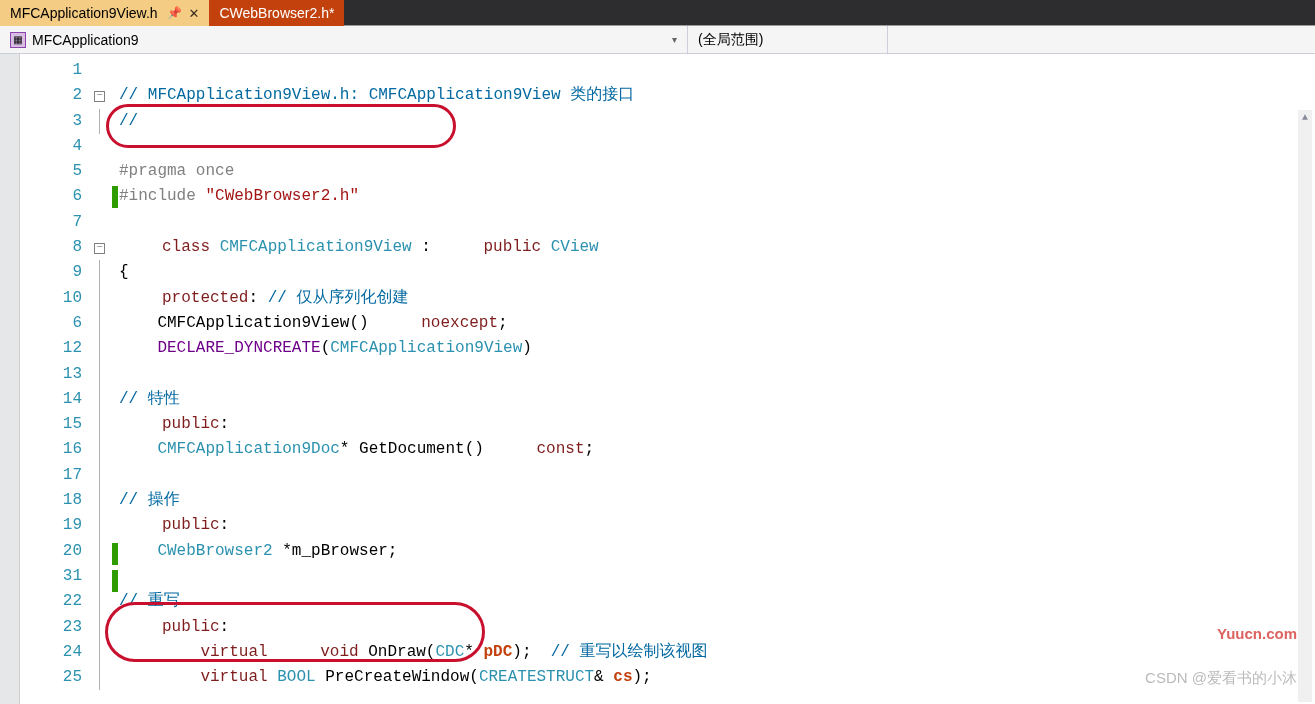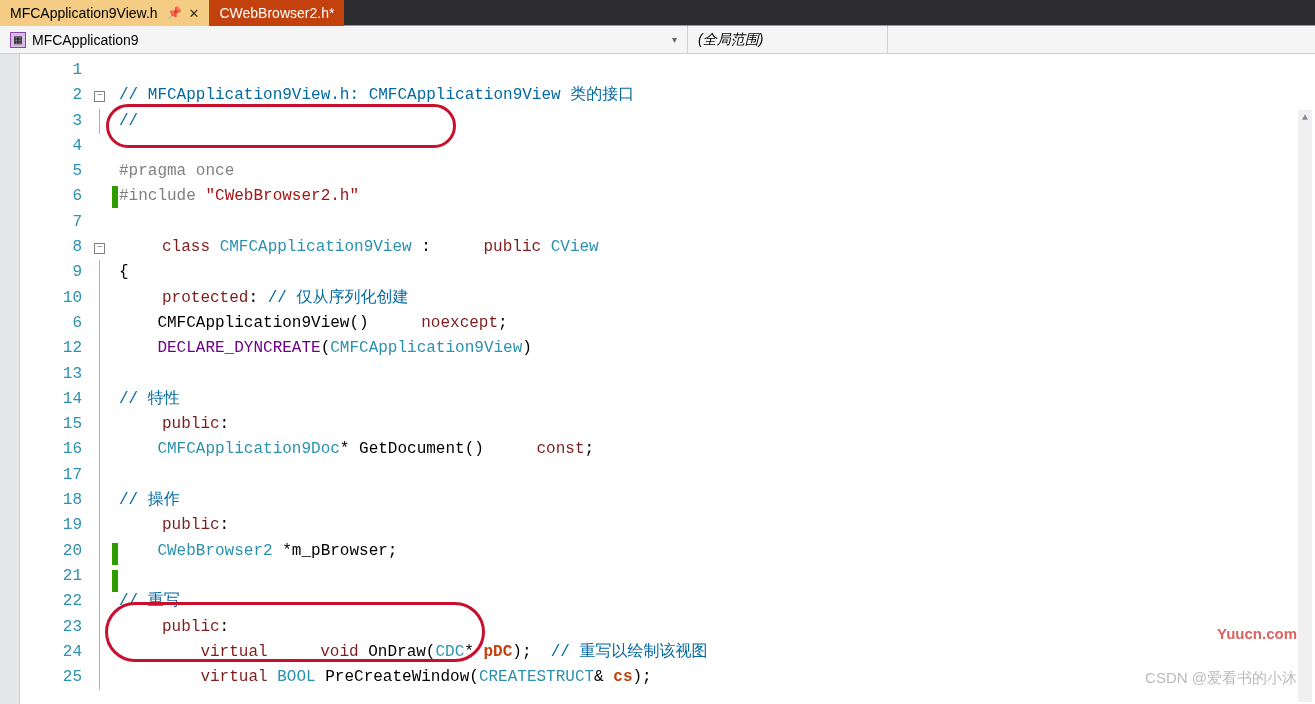--- a/index.html
+++ b/index.html
@@ -8,21 +8,21 @@
 .tabs { display: flex; background: #2d2d30; height: 26px; border-bottom: 1px solid #999; }
 .tab { display: flex; align-items: center; padding: 0 10px; color: #fff; font-family: "Segoe UI", sans-serif; font-size: 14px; height: 26px; cursor: pointer; }
 .tab.active { background: #f5cc84; color: #000; }
 .tab.inactive { background: #c2410c; color: #fff; }
 .pin { margin-left: 10px; font-size: 12px; opacity: .85; }
 .close { margin-left: 6px; font-size: 13px; opacity: .8; }
 
 .navbar { display: flex; height: 28px; border-bottom: 1px solid #cccedb; background: #f5f5f5; font-family: "Segoe UI", sans-serif; font-size: 14px; }
 .nav-item { display: flex; align-items: center; padding: 0 10px; border-right: 1px solid #cccedb; flex: 0 0 auto; }
 .nav-item:first-child { width: 688px; }
-.nav-item:nth-child(2) { width: 200px; font-style: italic; }
+.nav-item:nth-child(2) { width: 200px; }
 .nav-icon { width: 16px; height: 16px; margin-right: 6px; display: flex; align-items: center; justify-content: center; background: #d7bde2; border: 1px solid #8e44ad; font-size: 10px; }
 .nav-drop { margin-left: auto; font-size: 10px; color: #666; }
 
 .editor { display: flex; position: relative; height: 650px; background: #fff; }
 .margin { width: 20px; background: #e6e7e8; border-right: 1px solid #d0d0d0; }
 .gutter { width: 74px; background: #fff; text-align: right; padding-right: 12px; color: #2b91af; font-size: 16px; line-height: 25.3px; padding-top: 4px; }
 .fold-col { width: 18px; background: #fff; line-height: 25.3px; padding-top: 4px; color: #808080; font-size: 12px; }
 .fold-col .box { border: 1px solid #808080; width: 11px; height: 11px; display: inline-flex; align-items: center; justify-content: center; font-size: 10px; line-height: 1; margin-top: 7px; }
 .changebar { width: 7px; background: #fff; line-height: 25.3px; padding-top: 4px; }
 .changebar .mark { background: #2e9b00; width: 6px; height: 22px; margin-top: 2px; }
@@ -90,21 +90,21 @@
       <div class="line">6</div>
       <div class="line">12</div>
       <div class="line">13</div>
       <div class="line">14</div>
       <div class="line">15</div>
       <div class="line">16</div>
       <div class="line">17</div>
       <div class="line">18</div>
       <div class="line">19</div>
       <div class="line">20</div>
-      <div class="line">21</div>
+      <div class="line">31</div>
       <div class="line">22</div>
       <div class="line">23</div>
       <div class="line">24</div>
       <div class="line">25</div>
     </div>
   <div class="fold-col" id="foldcol">
       <div class="line"></div>
       <div class="line"><span class="box">−</span></div>
       <div class="line"><span style="display:inline-block;border-left:1px solid #b0b0b0;height:25.3px;margin-left:5px"></span></div>
       <div class="line"></div>

